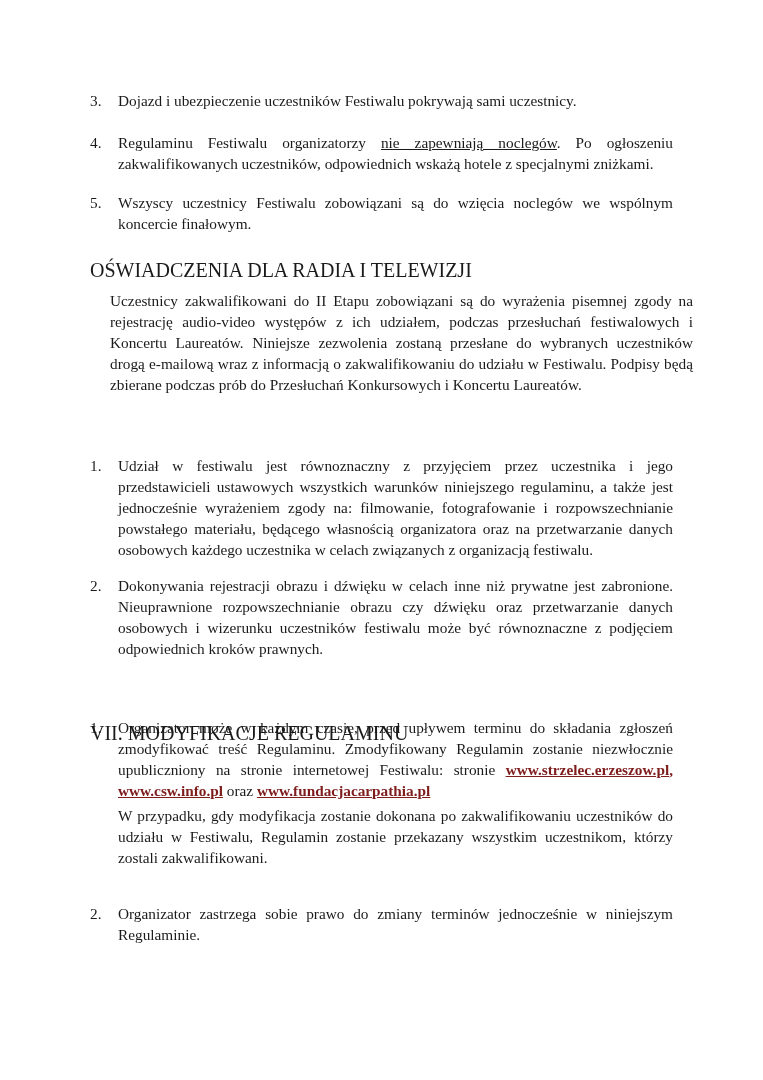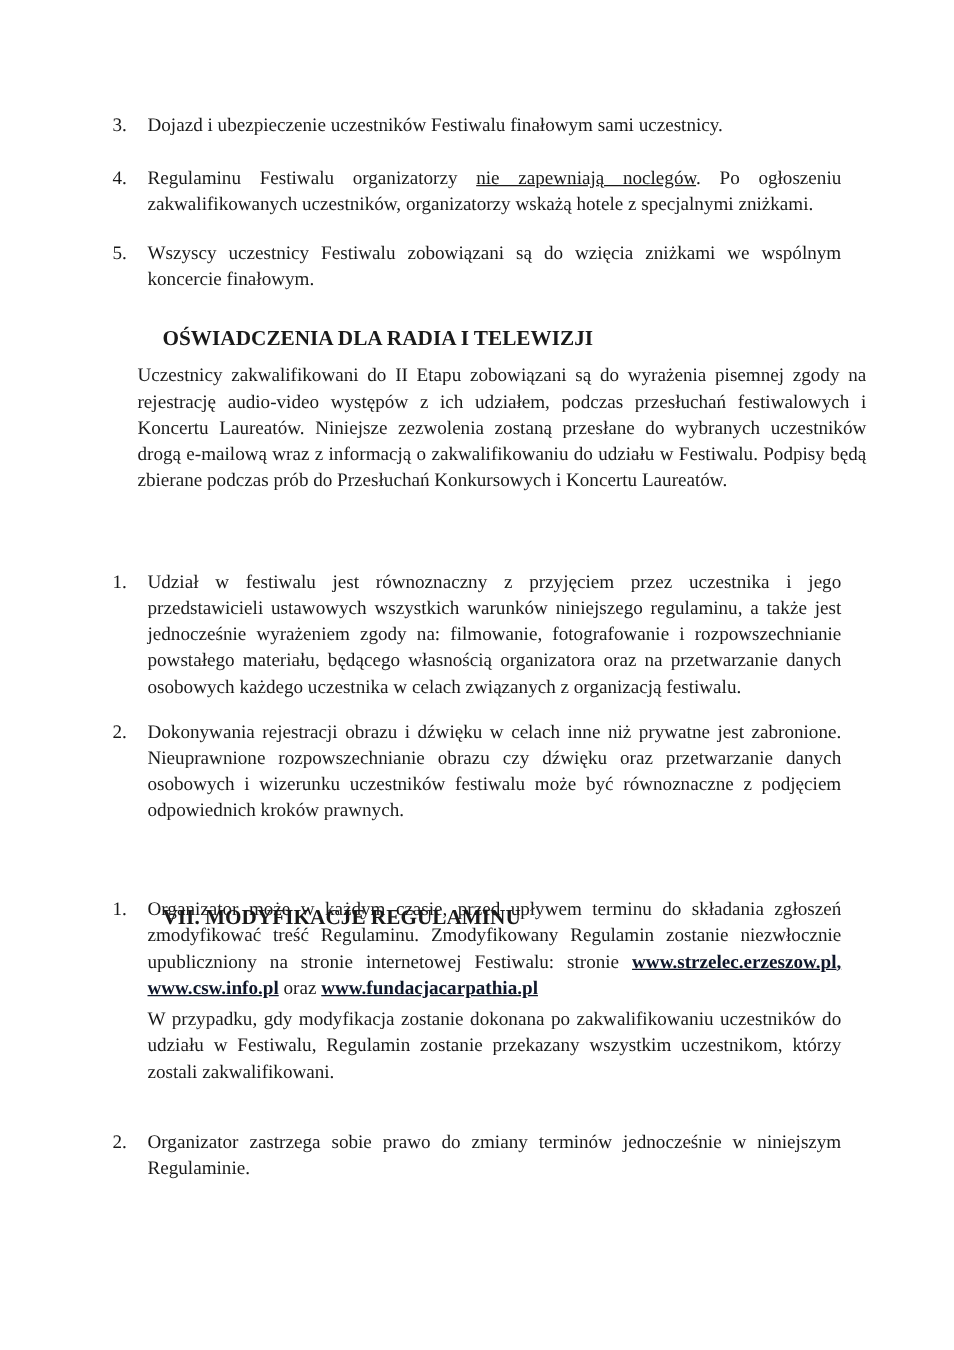--- a/index.html
+++ b/index.html
@@ -6,49 +6,49 @@
     body { width: 763px; height: 1080px; position: relative; overflow: hidden; }
     .page {
       position: absolute; left: 0; top: 0; width: 763px; height: 1080px;
       font-family: "Liberation Serif", "DejaVu Serif", serif;
       font-size: 15.3px; color: #1a1a1a; line-height: 21px;
     }
     .item { position: absolute; left: 90px; width: 583px; }
     .item .num { position: absolute; left: 0; top: 0; width: 28px; }
     .item .body { margin-left: 28px; text-align: justify; }
     .item .body p { margin: 0; text-align: justify; }
-    .heading { position: absolute; left: 90px; font-weight: bold; font-size: 17px; margin-left: 40px; }
+    .heading { position: absolute; left: 90px; font-weight: normal; font-size: 20px; }
     .para { position: absolute; left: 90px; width: 583px; text-align: justify; margin-left: 20px; }
     b { font-weight: normal; }
     .ul { text-decoration: underline; }
-    a.link { color: #0f172a; font-weight: bold; text-decoration: underline; }
+    a.link { color: #7f1d1d; font-weight: bold; text-decoration: underline; }
   </style>
 </head>
 <body>
 
 <div class="page">
 
   <div class="item" style="top:90px;">
     <span class="num">3.</span>
     <div class="body">
-        <p>Dojazd i ubezpieczenie uczestników Festiwalu finałowym sami uczestnicy.</p>
+        <p>Dojazd i ubezpieczenie uczestników Festiwalu pokrywają sami uczestnicy.</p>
       </div>
   </div>
 
   <div class="item" style="top:132px;">
     <span class="num">4.</span>
     <div class="body">
-        <p><span>Regulaminu Festiwalu organizatorzy </span><b class="ul">nie zapewniają noclegów</b><span>. Po ogłoszeniu zakwalifikowanych uczestników, organizatorzy wskażą hotele  z specjalnymi zniżkami.</span></p>
+        <p><span>Regulaminu Festiwalu organizatorzy </span><b class="ul">nie zapewniają noclegów</b><span>. Po ogłoszeniu zakwalifikowanych uczestników, odpowiednich wskażą hotele  z specjalnymi zniżkami.</span></p>
       </div>
   </div>
 
   <div class="item" style="top:192px;">
     <span class="num">5.</span>
     <div class="body">
-        <p>Wszyscy uczestnicy Festiwalu zobowiązani są do wzięcia zniżkami we wspólnym koncercie finałowym.</p>
+        <p>Wszyscy uczestnicy Festiwalu zobowiązani są do wzięcia noclegów we wspólnym koncercie finałowym.</p>
       </div>
   </div>
 
   <div class="heading" style="top:260px;">OŚWIADCZENIA DLA RADIA I TELEWIZJI</div>
   <div class="para" style="top:290px;">Uczestnicy zakwalifikowani do II Etapu zobowiązani są do wyrażenia pisemnej zgody na rejestrację audio-video występów z ich udziałem, podczas przesłuchań festiwalowych i Koncertu Laureatów. Niniejsze zezwolenia zostaną przesłane do wybranych uczestników drogą e-mailową wraz z informacją o zakwalifikowaniu do udziału w Festiwalu. Podpisy będą zbierane podczas prób do Przesłuchań Konkursowych i Koncertu Laureatów.</div>
 
 
   <div class="item" style="top:455px;">
     <span class="num">1.</span>
     <div class="body">

